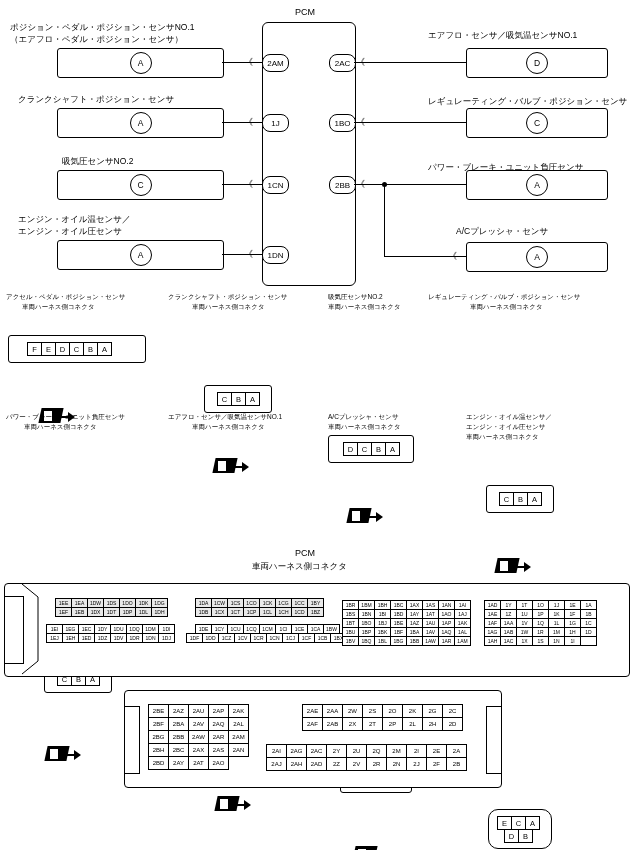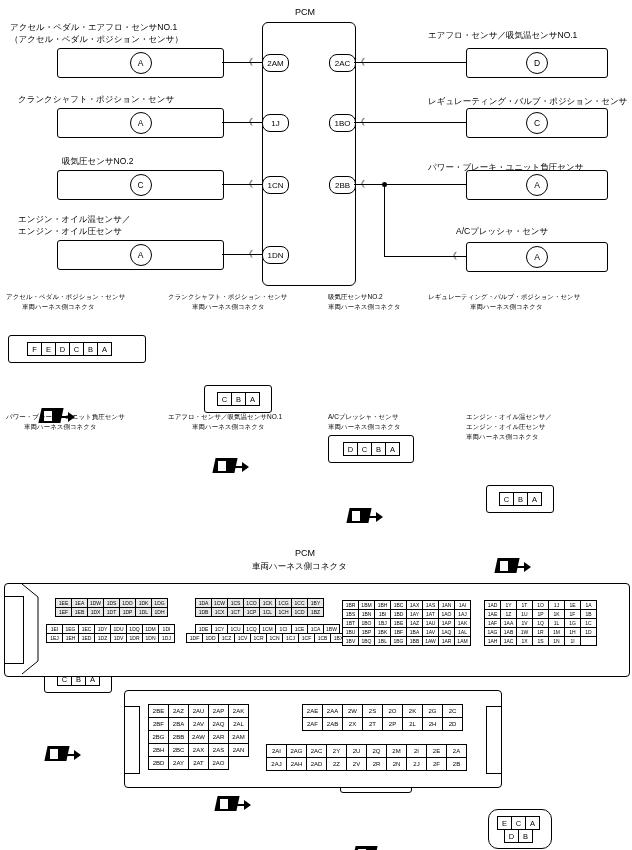--- a/index.html
+++ b/index.html
@@ -36,22 +36,22 @@
   .gc.w{background:#fff;}
   .gcell-lg{border:1px solid #000;background:#fff;font-size:6px;height:12px;min-width:19px;margin-right:-1px;margin-bottom:-1px;display:flex;align-items:center;justify-content:center;}
   .outline{border:1.2px solid #000;background:#fff;}
 </style>
 </head>
 <body>
 
 <div class="abs pcm-box" style="left:262px;top:22px;width:92px;height:262px;"></div>
 <div class="abs ttl" style="left:295px;top:7px;">PCM</div>
 
-<div class="abs lbl" style="left:10px;top:22px;">アクセル・ペダル・エアフロ・センサNO.1</div>
-<div class="abs lbl" style="left:10px;top:34px;">（アクセル・ペダル・ポジション・センサ）</div>
+<div class="abs lbl" style="left:10px;top:22px;">ポジション・ペダル・ポジション・センサNO.1</div>
+<div class="abs lbl" style="left:10px;top:34px;">（エアフロ・ペダル・ポジション・センサ）</div>
 <div class="abs sensor" style="left:57px;top:48px;width:165px;height:28px;">
   <div class="circ">A</div>
 </div>
 <div class="abs hline" style="left:222px;top:62px;width:40px;"></div>
 <div class="abs chev" style="left:244px;top:56px;">《</div>
 <div class="abs pin" style="left:262px;top:54px;">2AM</div>
 
 <div class="abs lbl" style="left:18px;top:94px;">クランクシャフト・ポジション・センサ</div>
 <div class="abs sensor" style="left:57px;top:108px;width:165px;height:28px;">
   <div class="circ">A</div>

